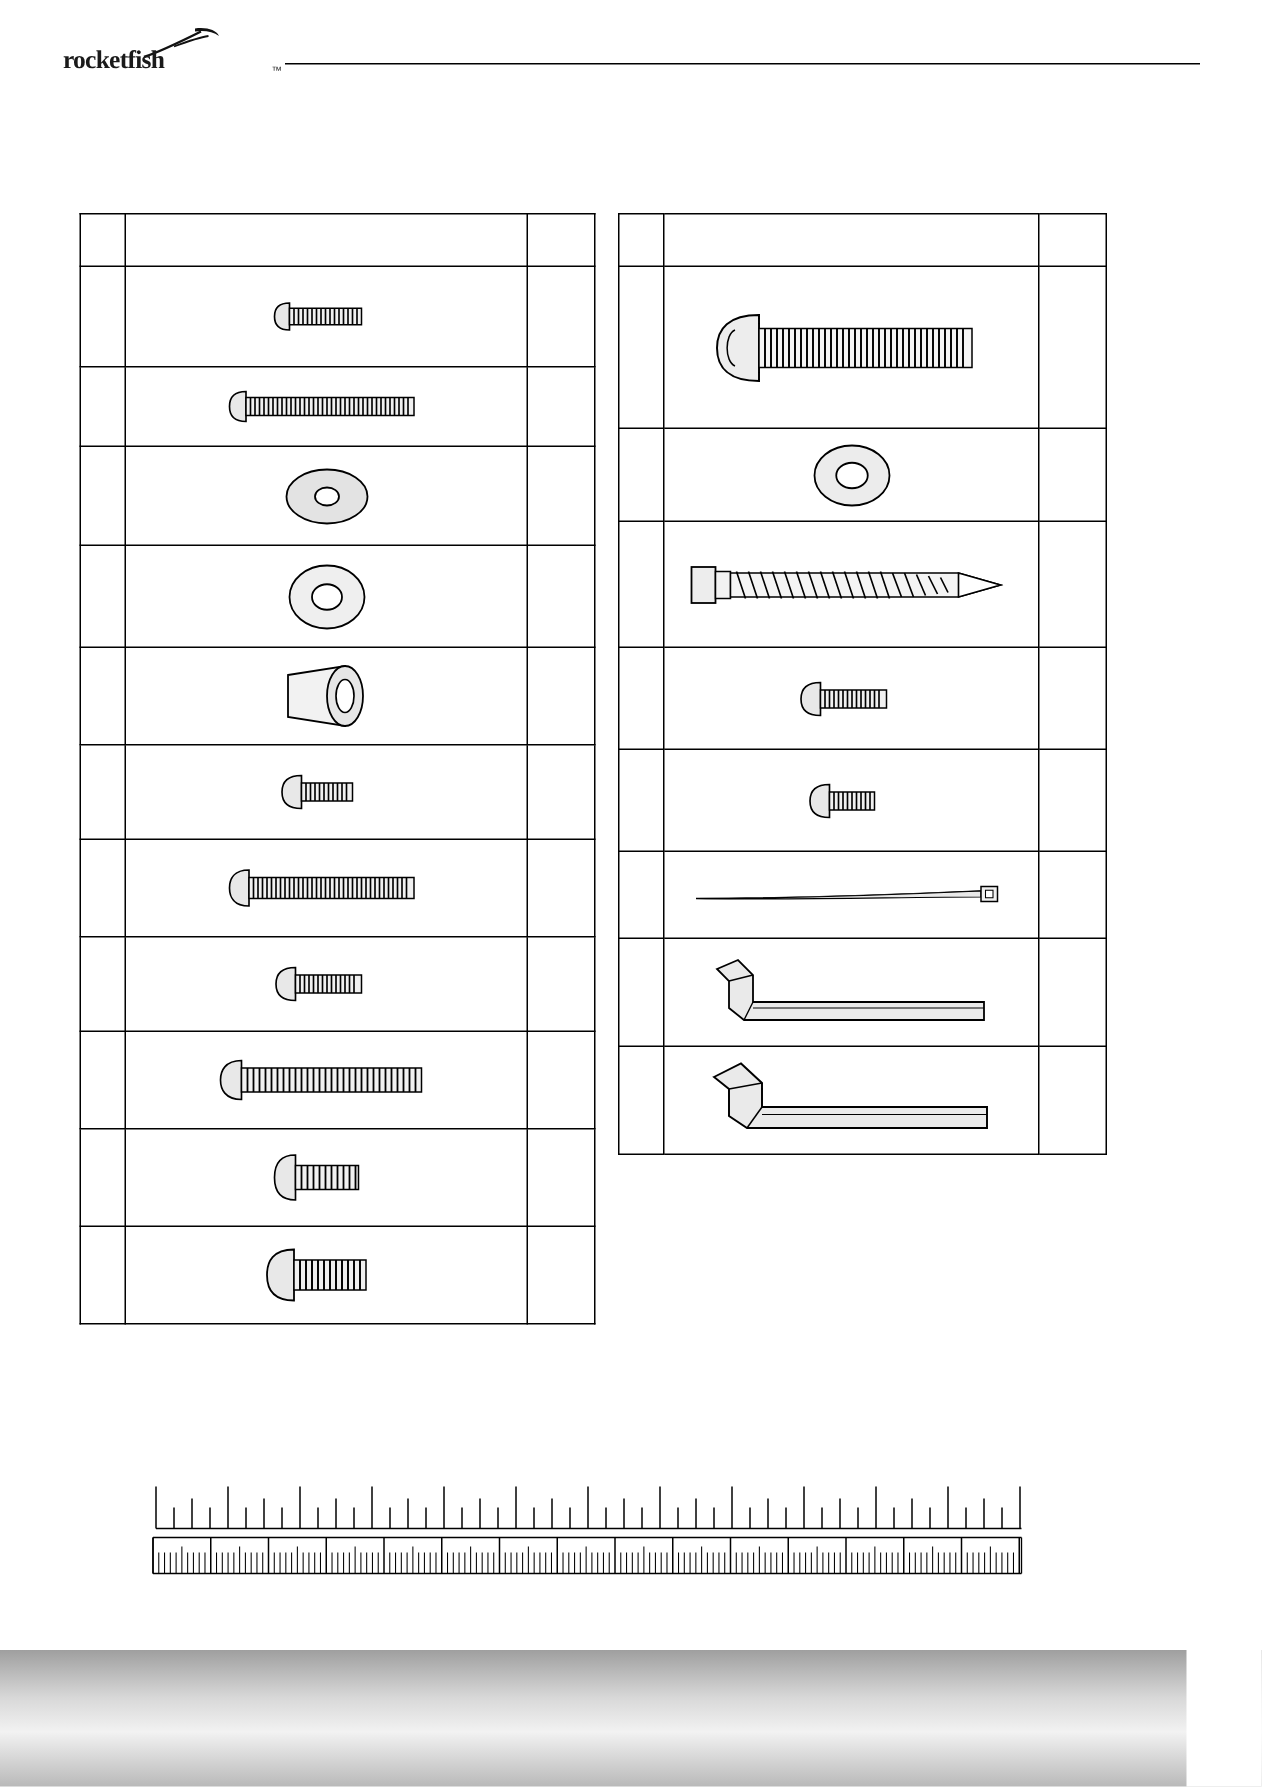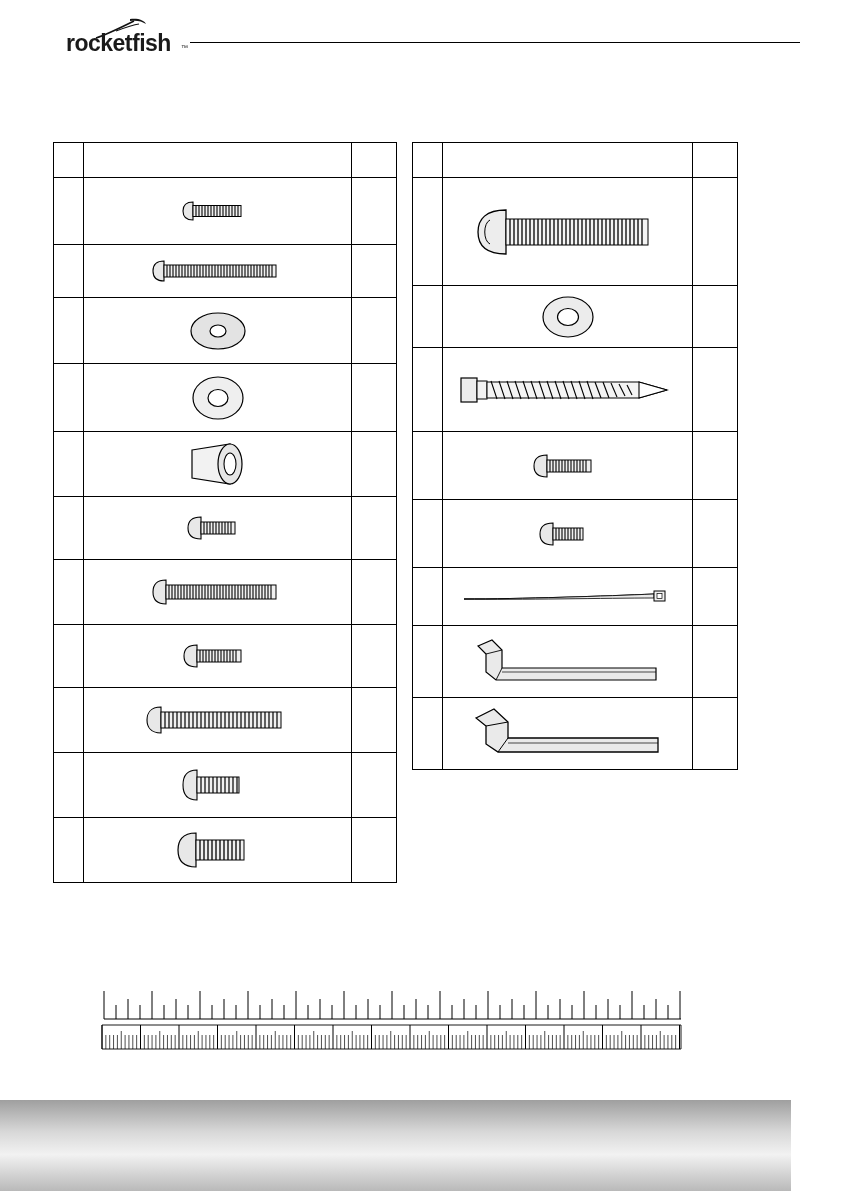--- a/index.html
+++ b/index.html
@@ -26,26 +26,25 @@
     position: absolute;
     left: 42px;
     top: 18px;
     width: 150px;
     height: 36px;
   }
   .logo-text {
     position: absolute;
     left: 0;
     top: 12px;
-    font-family: Liberation Sans, sans-serif;
-    font-size: 23px;
+    font-family: Liberation Serif, serif;
+    font-size: 17px;
     font-weight: bold;
     letter-spacing: -0.5px;
     color: #1a1a1a;
-    margin-left: 24px;
   }
   .logo-tm {
     position: absolute;
     left: 139px;
     top: 26px;
     font-size: 7px;
     color: #1a1a1a;
   }
   .logo-swoosh {
     position: absolute;

